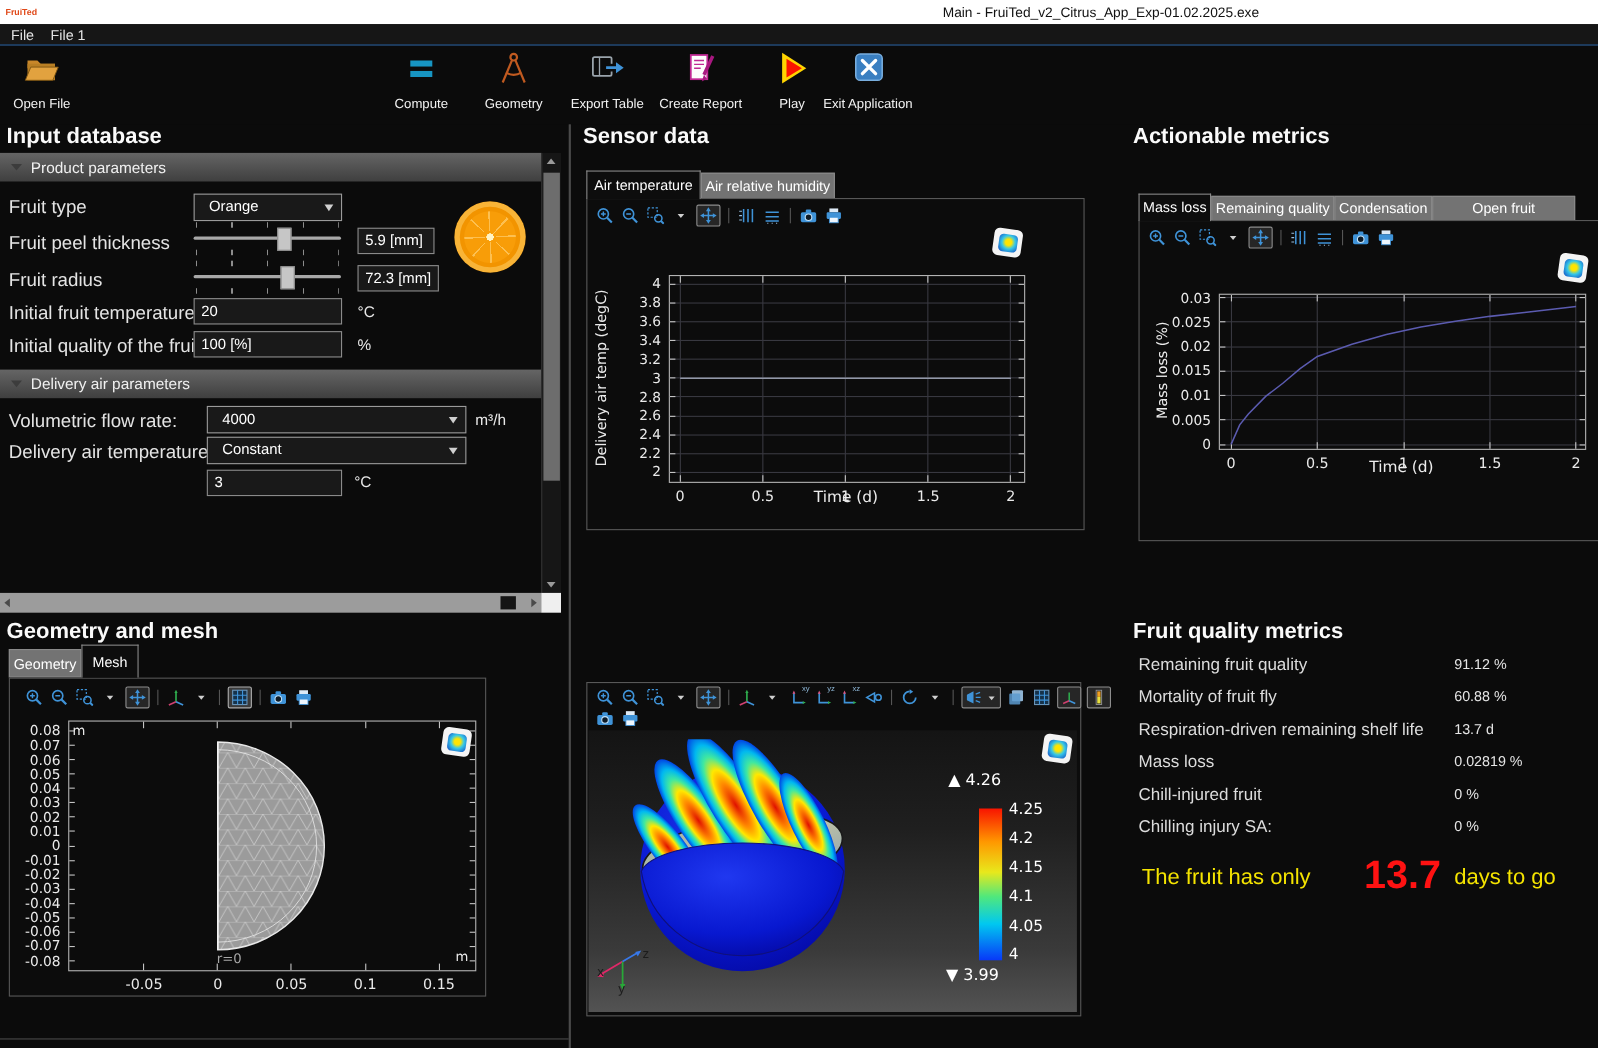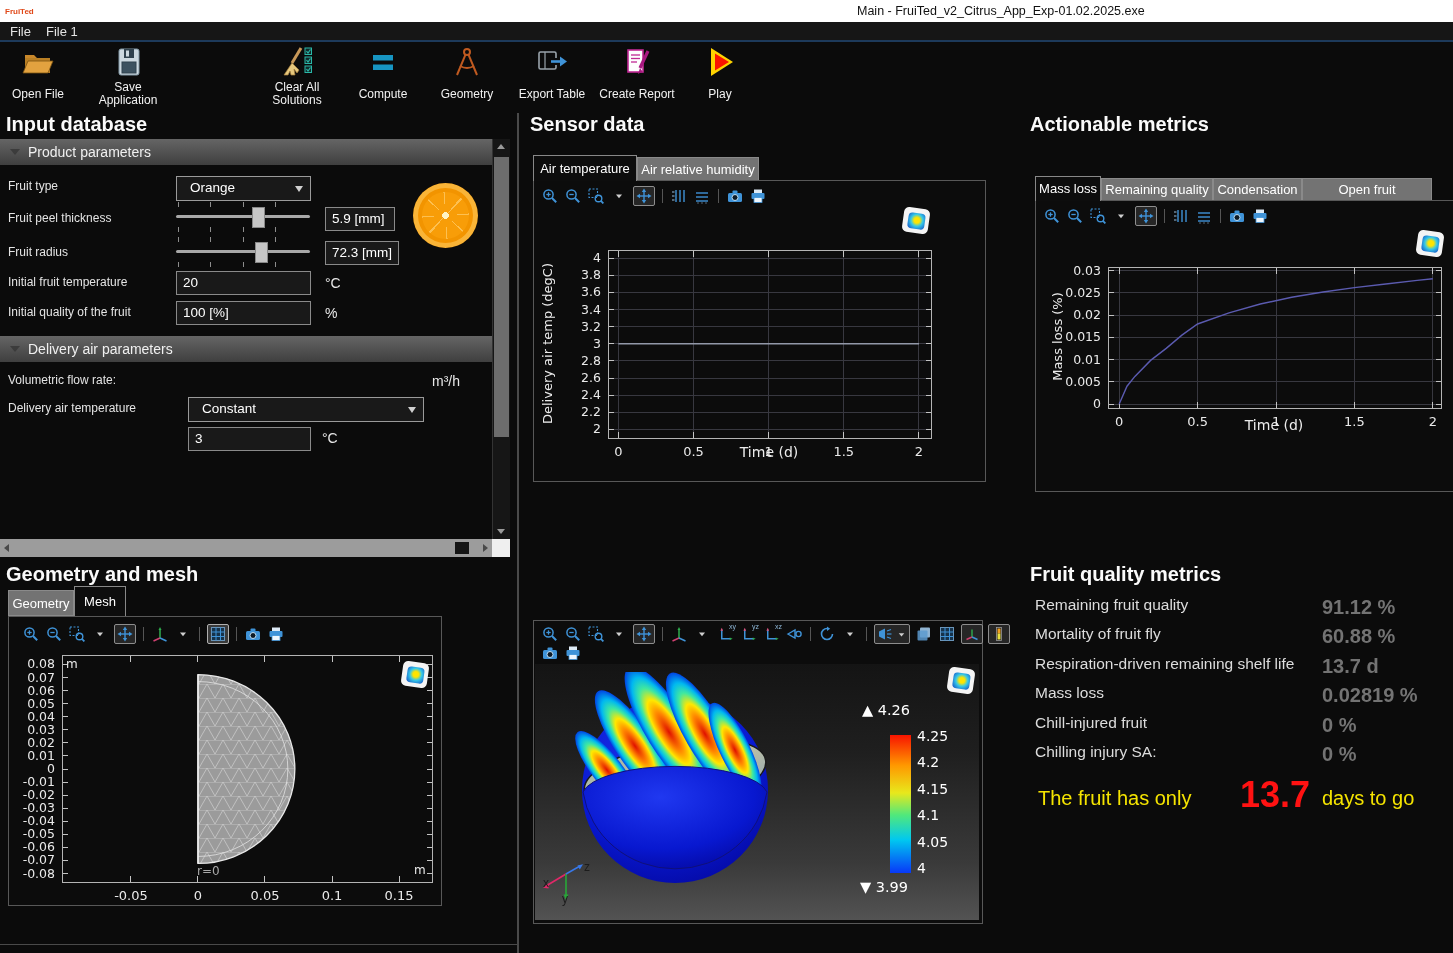--- a/index.html
+++ b/index.html
@@ -14,21 +14,21 @@
   .tbtn{position:absolute;top:1px;width:84px;height:68px;display:flex;flex-direction:column;align-items:center;}
   .tbtn.selected{background:#4b4b4b;}
   .ticon{height:36px;margin-top:1px;flex:none;}
   .tlabel{height:28px;display:flex;align-items:center;justify-content:center;text-align:center;
           font-size:12px;color:#f2f2f2;line-height:13px;}
   .sec-title{position:absolute;font-size:20px;font-weight:bold;color:#fafafa;}
   .param-header{position:absolute;left:0;width:492px;height:26px;background:linear-gradient(#656565,#3f3f3f);
                 color:#f0f0f0;font-size:14px;line-height:26px;padding-left:28px;box-sizing:border-box;}
   .hdr-tri{position:absolute;left:10px;top:10px;width:0;height:0;border-left:5px solid transparent;
            border-right:5px solid transparent;border-top:6px solid #3c3c3c;}
-  .flabel{position:absolute;font-size:12px;color:#e4e4e4;}
+  .flabel{position:absolute;font-size:17px;color:#e4e4e4;}
   .combo{position:absolute;height:23px;background:#191919;border:1px solid #9a9a9a;color:#fff;
          font-size:13.5px;line-height:22px;padding-left:13px;box-sizing:content-box;}
   .combo .caret{position:absolute;right:7px;top:9px;width:0;height:0;border-left:4.5px solid transparent;
          border-right:4.5px solid transparent;border-top:6px solid #d0d0d0;}
   .field{position:absolute;height:22px;background:#191919;border:1px solid #8a8a8a;color:#fff;
          font-size:13.5px;line-height:21px;padding-left:6px;}
   .unit{position:absolute;font-size:14px;color:#e8e8e8;}
   .slider{position:absolute;width:134px;height:30px;}
   .slider .ticks{position:absolute;left:2px;right:2px;height:5px;
         background:repeating-linear-gradient(90deg,#8d8d8d 0 1px,transparent 1px 32.4px);}
@@ -61,21 +61,21 @@
   .axis-label{position:absolute;font-family:"DejaVu Sans",sans-serif;font-size:13px;color:#ececec;text-align:center;}
   .comsol-logo{position:absolute;width:26px;height:25px;background:#f4f4f4;border-radius:5px;
      transform:rotate(8deg);display:flex;align-items:center;justify-content:center;}
   .comsol-logo .blob{width:17px;height:16px;border-radius:4px;
      background:radial-gradient(circle at 52% 45%,#ffe400 0 22%,#35c8e8 48%,#1040c0 100%);}
   .viewport{position:absolute;background:linear-gradient(#141414,#1f1f1f 35%,#3a3a3a 78%,#535353 100%);}
   .cbar{position:absolute;left:890px;top:735px;width:21px;height:138px;
      background:linear-gradient(#f81400,#ff9800 22%,#e8e81c 42%,#50e87c 58%,#00c8f0 76%,#0838f8 100%);}
   .cbar-lab{position:absolute;font-family:"DejaVu Sans",sans-serif;font-size:14px;color:#fff;}
   .metric-label{position:absolute;left:1035px;font-size:15.5px;color:#dcdcdc;}
-  .metric-value{position:absolute;left:1322px;font-size:20px;font-weight:bold;color:#737373;}
+  .metric-value{position:absolute;left:1322px;font-size:13px;font-weight:normal;color:#e5e5e5;}
   .warn-y{position:absolute;font-size:20px;color:#f5e400;}
   .warn-r{position:absolute;font-size:36px;font-weight:bold;color:#ff1212;}
   .divider{position:absolute;background:#4a4a4a;}
 </style>
 </head>
 <body>
 
 <svg style="position:absolute;width:0;height:0" aria-hidden="true">
   <defs>
     <symbol id="sym-zoomin" viewBox="0 0 16 16">
@@ -190,46 +190,20 @@
   </div>
 
   <div class="toolbar">
     <div class="tbtn" style="left:-4px">
       <svg class="ticon" width="36" height="36" viewBox="0 0 36 34">
           <path d="M5 10 h9 l3 3 h13 v4 H5 z" fill="#c8872a"></path>
           <path d="M5 13 H30 V28 H5 Z" fill="#b97f24"></path>
           <path d="M3 28 L8 16 H33 L28 28 Z" fill="#e2a23f" stroke="#7a5210" stroke-width="0.8"></path>
         </svg>
       <div class="tlabel">Open File</div>
-    </div>
-    <div class="tbtn" style="left:86px">
-      <svg class="ticon" width="36" height="36" viewBox="0 0 36 34">
-          <rect x="9" y="4" width="20" height="26" rx="2" fill="#cdd9e0" stroke="#8096a4"></rect>
-          <rect x="14" y="4" width="10" height="9" fill="#31424e"></rect>
-          <rect x="16" y="5.5" width="3" height="6" fill="#cdd9e0"></rect>
-          <rect x="12" y="17" width="14" height="11" fill="#3d5260" stroke="#31424e"></rect>
-        </svg>
-      <div class="tlabel">Save Application</div>
-    </div>
-    <div class="tbtn" style="left:255px">
-      <svg class="ticon" width="36" height="36" viewBox="0 0 36 34">
-          <line x1="22" y1="3" x2="13" y2="18" stroke="#c89858" stroke-width="3"></line>
-          <path d="M13 18 L5 30 L9 30 L11 26 L12 30 L16 30 L15 24 L18 28 L20 25 Z" fill="#e6c87e" stroke="#a8803c" stroke-width="0.7"></path>
-          <g stroke="#2ab8a8" fill="#102a2a">
-            <rect x="26" y="3" width="6.5" height="6.5"></rect>
-            <rect x="26" y="12" width="6.5" height="6.5"></rect>
-            <rect x="26" y="21" width="6.5" height="6.5"></rect>
-          </g>
-          <g stroke="#2ab8a8" stroke-width="1.2" fill="none">
-            <path d="M27.5 6 l1.5 2 2.5-3.5"></path>
-            <path d="M27.5 15 l1.5 2 2.5-3.5"></path>
-            <path d="M27.5 24 l1.5 2 2.5-3.5"></path>
-          </g>
-        </svg>
-      <div class="tlabel">Clear All Solutions</div>
     </div>
     <div class="tbtn" style="left:341px">
       <svg class="ticon" width="36" height="36" viewBox="0 0 36 34">
           <rect x="8" y="10" width="20" height="5.5" fill="#1795c2"></rect>
           <rect x="8" y="19.5" width="20" height="5.5" fill="#1795c2"></rect>
         </svg>
       <div class="tlabel">Compute</div>
     </div>
     <div class="tbtn" style="left:425px">
       <svg class="ticon" width="36" height="36" viewBox="0 0 36 34">
@@ -265,20 +239,27 @@
         </svg>
       <div class="tlabel">Export Table</div>
     </div>
     <div class="tbtn" style="left:678px">
       <svg class="ticon" width="36" height="36" viewBox="0 0 36 34">
           <polygon points="9,3 31,17 9,31" fill="#ffd400"></polygon>
           <polygon points="13,8.5 27,17 13,25.5" fill="#fa1400"></polygon>
         </svg>
       <div class="tlabel">Play</div>
     </div>
+    <div class="tbtn" style="left:747px">
+      <svg class="ticon" width="36" height="36" viewBox="0 0 36 34">
+          <rect x="7" y="4" width="24" height="24" rx="4" fill="#3a7fc1" stroke="#79aede" stroke-width="1.4"></rect>
+          <path d="M13 10 L25 22 M25 10 L13 22" stroke="#fff" stroke-width="3" stroke-linecap="round"></path>
+        </svg>
+      <div class="tlabel">Exit Application</div>
+    </div>
   </div>
 
   <div class="divider" style="left:517px;top:113px;width:2px;height:840px"></div>
   <div class="divider" style="left:0;top:944px;width:517px;height:1px"></div>
 
   <div class="sec-title" style="left:6px;top:113px">Input database</div>
 
   <div class="param-header" style="top:139px">
     <span class="hdr-tri"></span>
     <span>Product parameters</span>
@@ -317,20 +298,24 @@
   <div class="unit" style="left:325px;top:305px">%</div>
 
   <div class="orange"></div>
 
   <div class="param-header" style="top:336px">
     <span class="hdr-tri"></span>
     <span>Delivery air parameters</span>
   </div>
 
   <div class="flabel" style="left:8px;top:373px">Volumetric flow rate:</div>
+  <div class="combo" style="left:188px;top:369px;width:221px">
+    <span>4000</span>
+    <span class="caret"></span>
+  </div>
   <div class="unit" style="left:432px;top:373px">m³/h</div>
 
   <div class="flabel" style="left:8px;top:401px">Delivery air temperature</div>
   <div class="combo" style="left:188px;top:397px;width:221px">
     <span>Constant</span>
     <span class="caret"></span>
   </div>
 
   <div class="field" style="left:188px;top:427px;width:115px">3</div>
   <div class="unit" style="left:322px;top:430px">°C</div>

